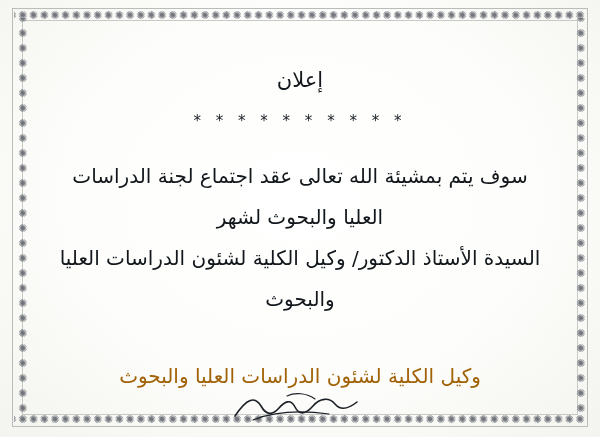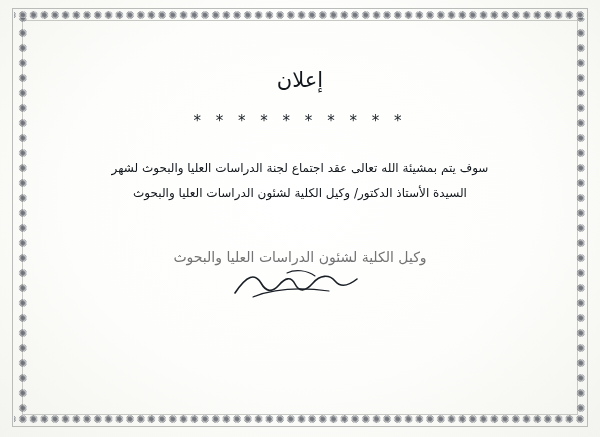--- a/index.html
+++ b/index.html
@@ -83,34 +83,34 @@
   }
   .stars {
     text-align: center;
     font-size: 15px;
     letter-spacing: 5px;
     margin-top: 20px;
     color: #20262c;
   }
   .body-text {
     margin-top: 26px;
-    font-size: 12px;
+    font-size: 20px;
     line-height: 2.05;
     text-align: center;
     color: #12171c;
     padding: 0 10px;
   }
   .body-text p { margin: 0; }
   .signature-block {
     margin-top: 44px;
     text-align: center;
   }
   .sig-title {
-    font-size: 14px;
-    color: #737373;
+    font-size: 20px;
+    color: #a16207;
   }
   .sig-scribble {
     height: 34px;
     margin: 2px auto 0;
     width: 150px;
   }
   .sig-name {
     font-size: 15.5px;
     color: #12171c;
     margin-top: 2px;

